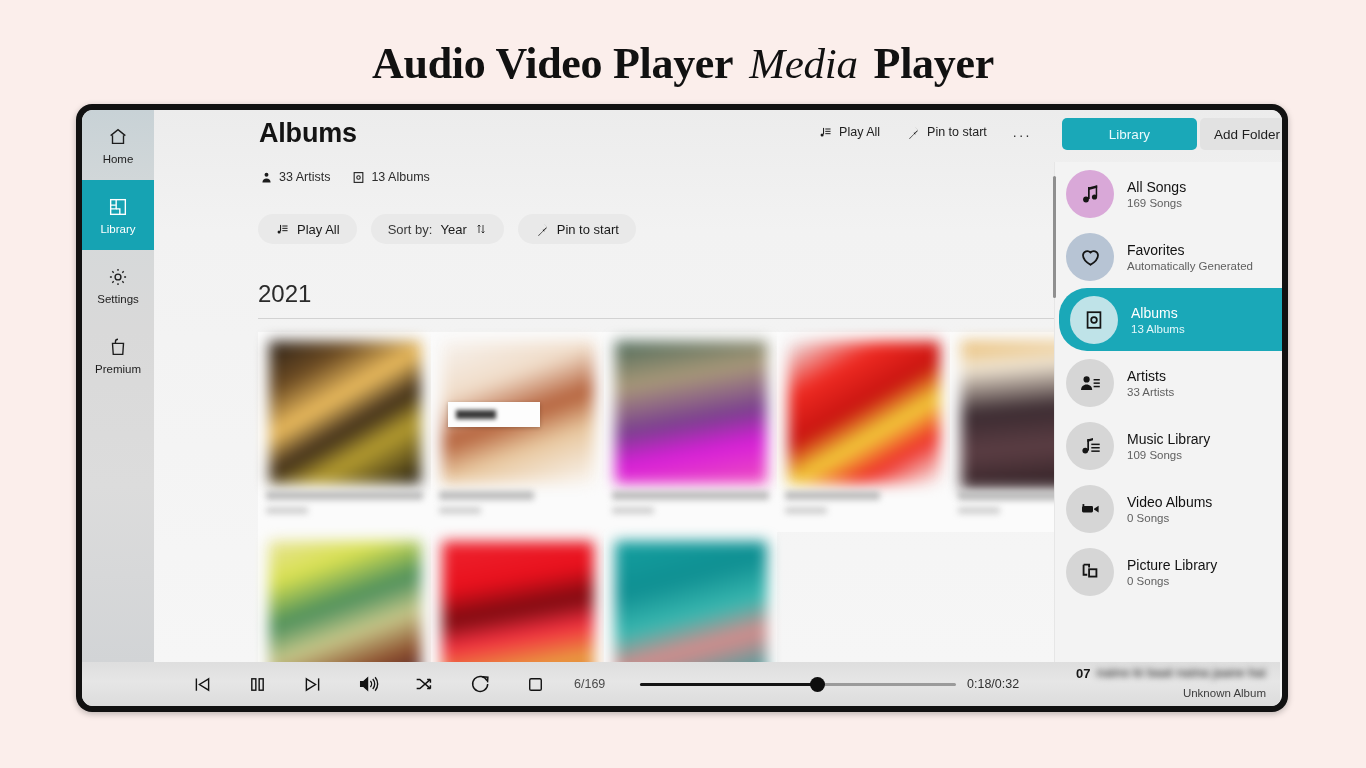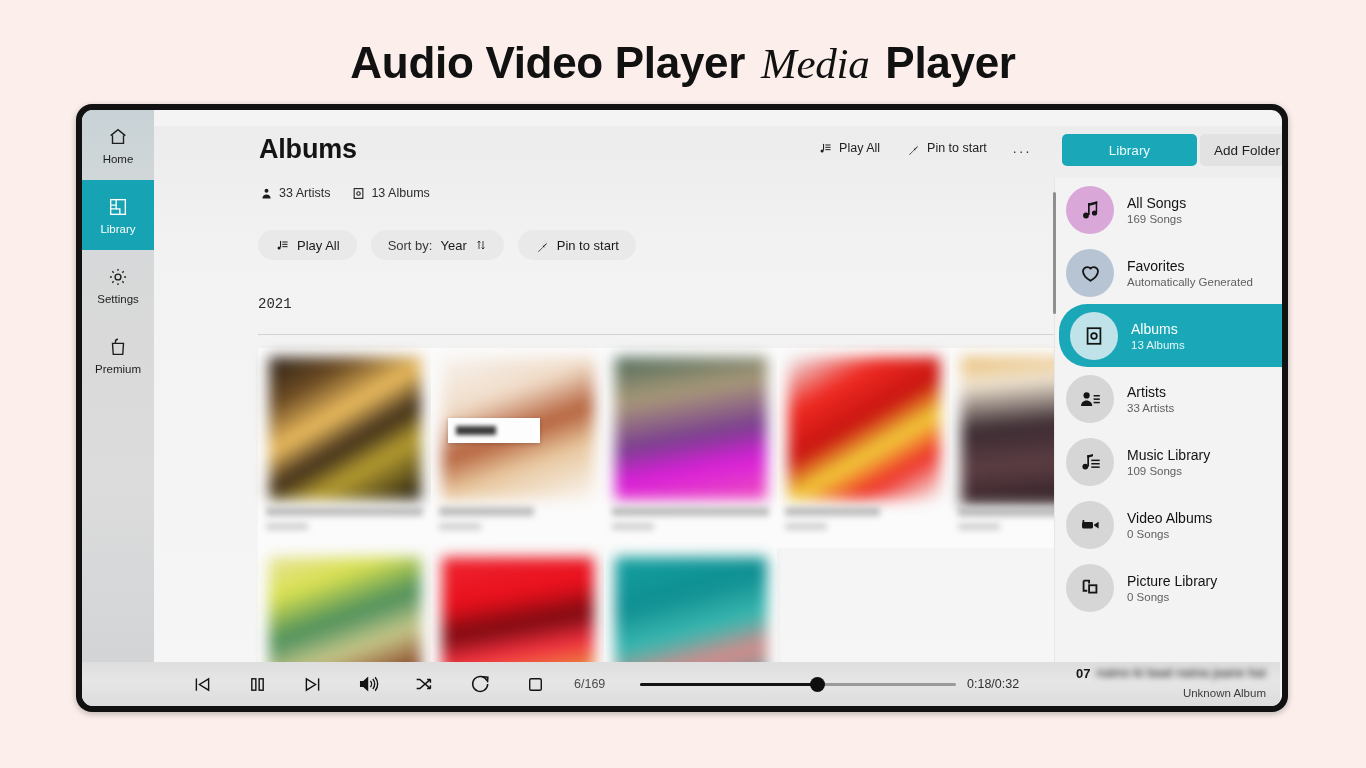--- a/index.html
+++ b/index.html
@@ -21,21 +21,21 @@
     position: absolute;
     top: 38px; left: 0; width: 1366px;
     text-align: center;
     font-size: 44px;
     font-weight: bold;
     color: #111;
     letter-spacing: -0.3px;
     white-space: nowrap;
   }
   .page-title .t-bold {
-    font-family: Liberation Sans, sans-serif;
+    font-family: Liberation Serif, serif;
     font-weight: bold;
   }
   .page-title .t-italic {
     font-family: "Liberation Serif", serif;
     font-style: italic;
     font-weight: normal;
     font-size: 43px;
     padding: 0 4px;
   }
 
@@ -73,21 +73,21 @@
     color: #1d1d1d;
     font-size: 11.5px;
   }
   .rail-item.active { background: #16a3b3; color: #ffffff; }
   .rail-item .ricon { display: block; line-height: 0; }
   .rail-item .ricon svg { display: block; }
 
   
   .content {
     position: absolute;
-    left: 72px; top: 16px;
+    left: 72px; top: 0;
     width: 1128px; height: 552px;
     background: linear-gradient(180deg,#ececec 0%,#f2f2f2 22%,#f6f6f6 100%);
   }
   .topbar {
     position: relative;
     height: 52px;
     display: flex; align-items: center;
   }
   .hdr-title {
     position: absolute;
@@ -154,21 +154,21 @@
     font-family: inherit; font-size: 13px; color: #1a1a1a;
     cursor: pointer;
   }
   .pill svg { display: block; }
   .pill .lbl-dim { color: #3a3a3a; }
 
   
   .year {
     position: absolute;
     left: 104px; top: 170px;
-    font-size: 14px; color: #2a2a2a; font-family: Liberation Mono, monospace;
+    font-size: 24px; color: #2a2a2a;
   }
   .year-rule {
     position: absolute;
     left: 104px; top: 208px;
     width: 855px; height: 1px;
     background: #d2d2d2;
   }
 
   
   .grid {

